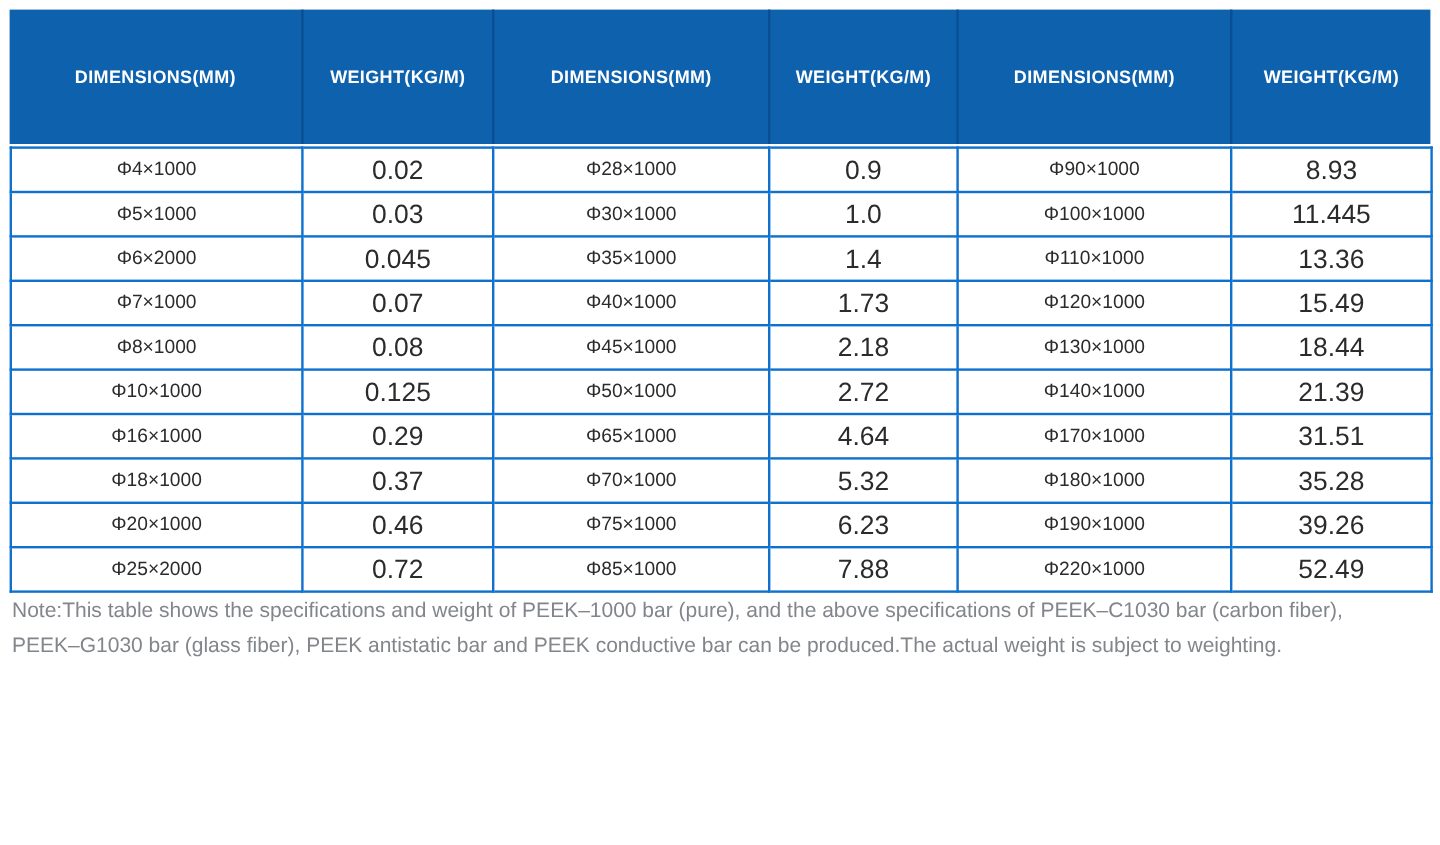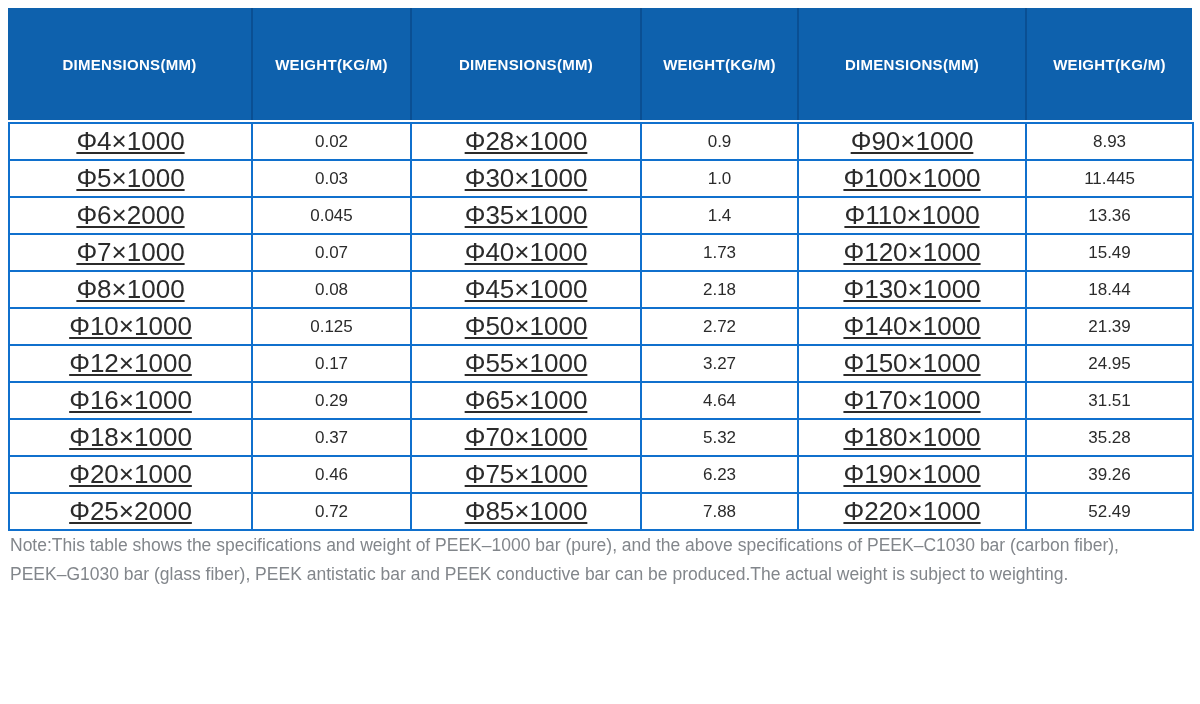--- a/index.html
+++ b/index.html
@@ -46,22 +46,22 @@
     table-layout:fixed;
   }
   table.grid td{
     border:2px solid var(--grid-border);
     background:#ffffff;
     text-align:center;vertical-align:middle;
     height:37px;
     color:var(--cell-text);
     overflow:hidden;white-space:nowrap;
   }
-  td.dim{font-size:26px;text-decoration:underline;}
-  td.wt{font-size:17px;}
+  td.dim{font-size:16px;}
+  td.wt{font-size:22px;}
   
   .note{
     padding-left:2px;
     color:var(--note-text);
     font-size:17.5px;
     line-height:29px;
   }
 </style>
 </head>
 <body>
@@ -129,28 +129,20 @@
         </tr>
         <tr>
           <td class="dim">Φ10×1000</td>
           <td class="wt">0.125</td>
           <td class="dim">Φ50×1000</td>
           <td class="wt">2.72</td>
           <td class="dim">Φ140×1000</td>
           <td class="wt">21.39</td>
         </tr>
         <tr>
-          <td class="dim">Φ12×1000</td>
-          <td class="wt">0.17</td>
-          <td class="dim">Φ55×1000</td>
-          <td class="wt">3.27</td>
-          <td class="dim">Φ150×1000</td>
-          <td class="wt">24.95</td>
-        </tr>
-        <tr>
           <td class="dim">Φ16×1000</td>
           <td class="wt">0.29</td>
           <td class="dim">Φ65×1000</td>
           <td class="wt">4.64</td>
           <td class="dim">Φ170×1000</td>
           <td class="wt">31.51</td>
         </tr>
         <tr>
           <td class="dim">Φ18×1000</td>
           <td class="wt">0.37</td>

